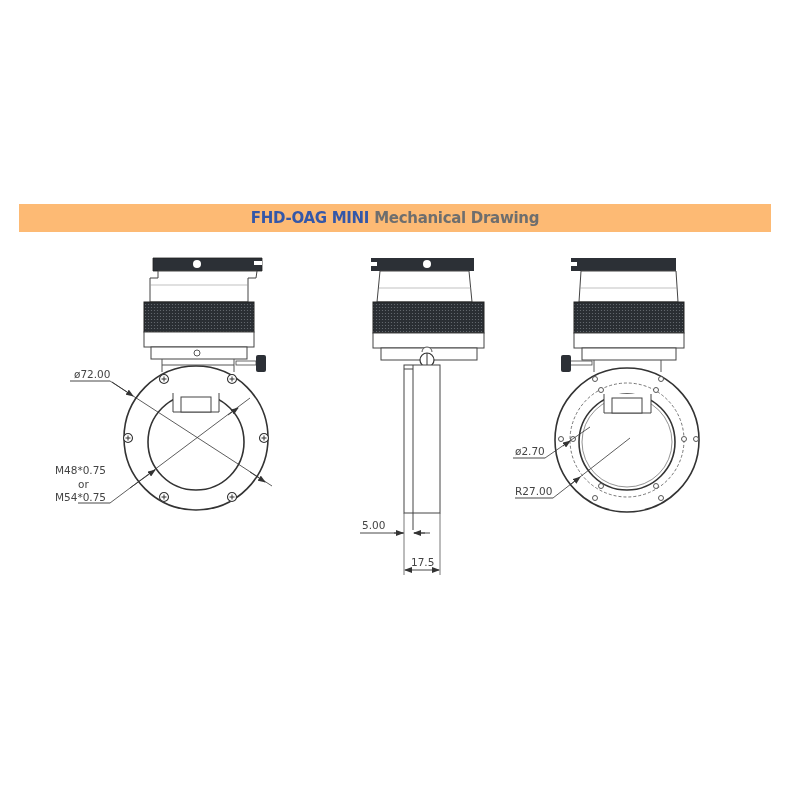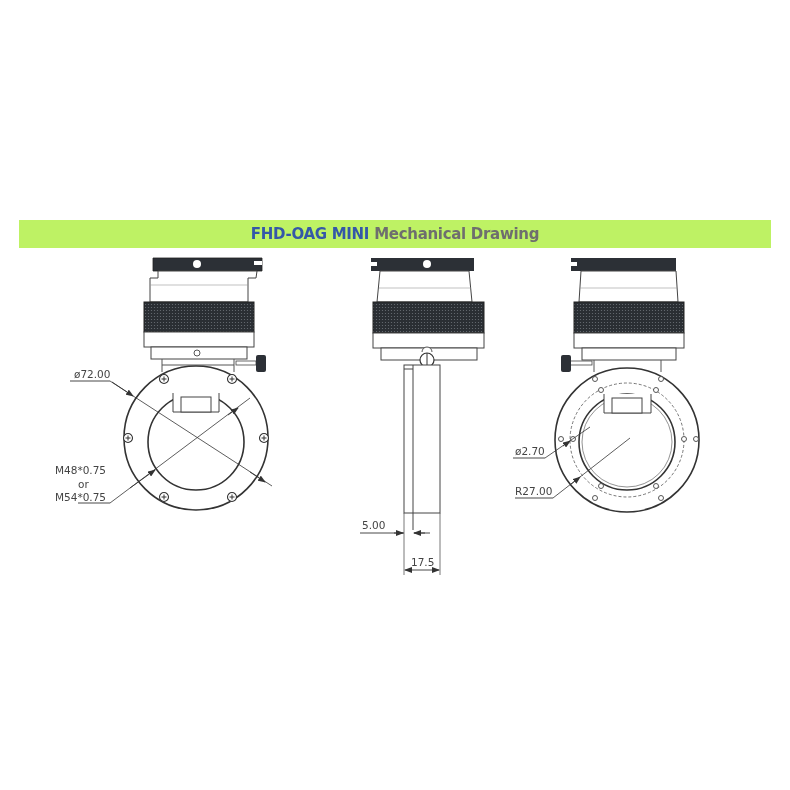--- a/index.html
+++ b/index.html
@@ -1,17 +1,17 @@
 <!DOCTYPE html>
 <html><head>
   <meta charset="utf-8">
   <style>
     html, body { margin: 0; padding: 0; background: #ffffff; }
     body { width: 790px; height: 790px; position: relative; overflow: hidden; font-family: "Liberation Sans", "DejaVu Sans", sans-serif; }
-    .banner { position: absolute; left: 19px; top: 204px; width: 752px; height: 28px; background: #bef264; display: flex; align-items: center; justify-content: center; margin-top: 16px; }
+    .banner { position: absolute; left: 19px; top: 204px; width: 752px; height: 28px; background: #fdba74; display: flex; align-items: center; justify-content: center; }
     .banner-title { font-family: "DejaVu Sans", sans-serif; font-weight: bold; font-size: 15px; letter-spacing: -0.3px; }
     .banner-title .model { color: #3457a8; }
     .banner-title .sub { color: #6e6e6e; margin-left: 5px; }
     svg.drawing { position: absolute; left: 0; top: 0; }
     .dim-text { font-family: "DejaVu Sans", sans-serif; font-size: 10.5px; fill: #444; }
   </style>
 </head>
 <body>
 
 <div class="banner">

